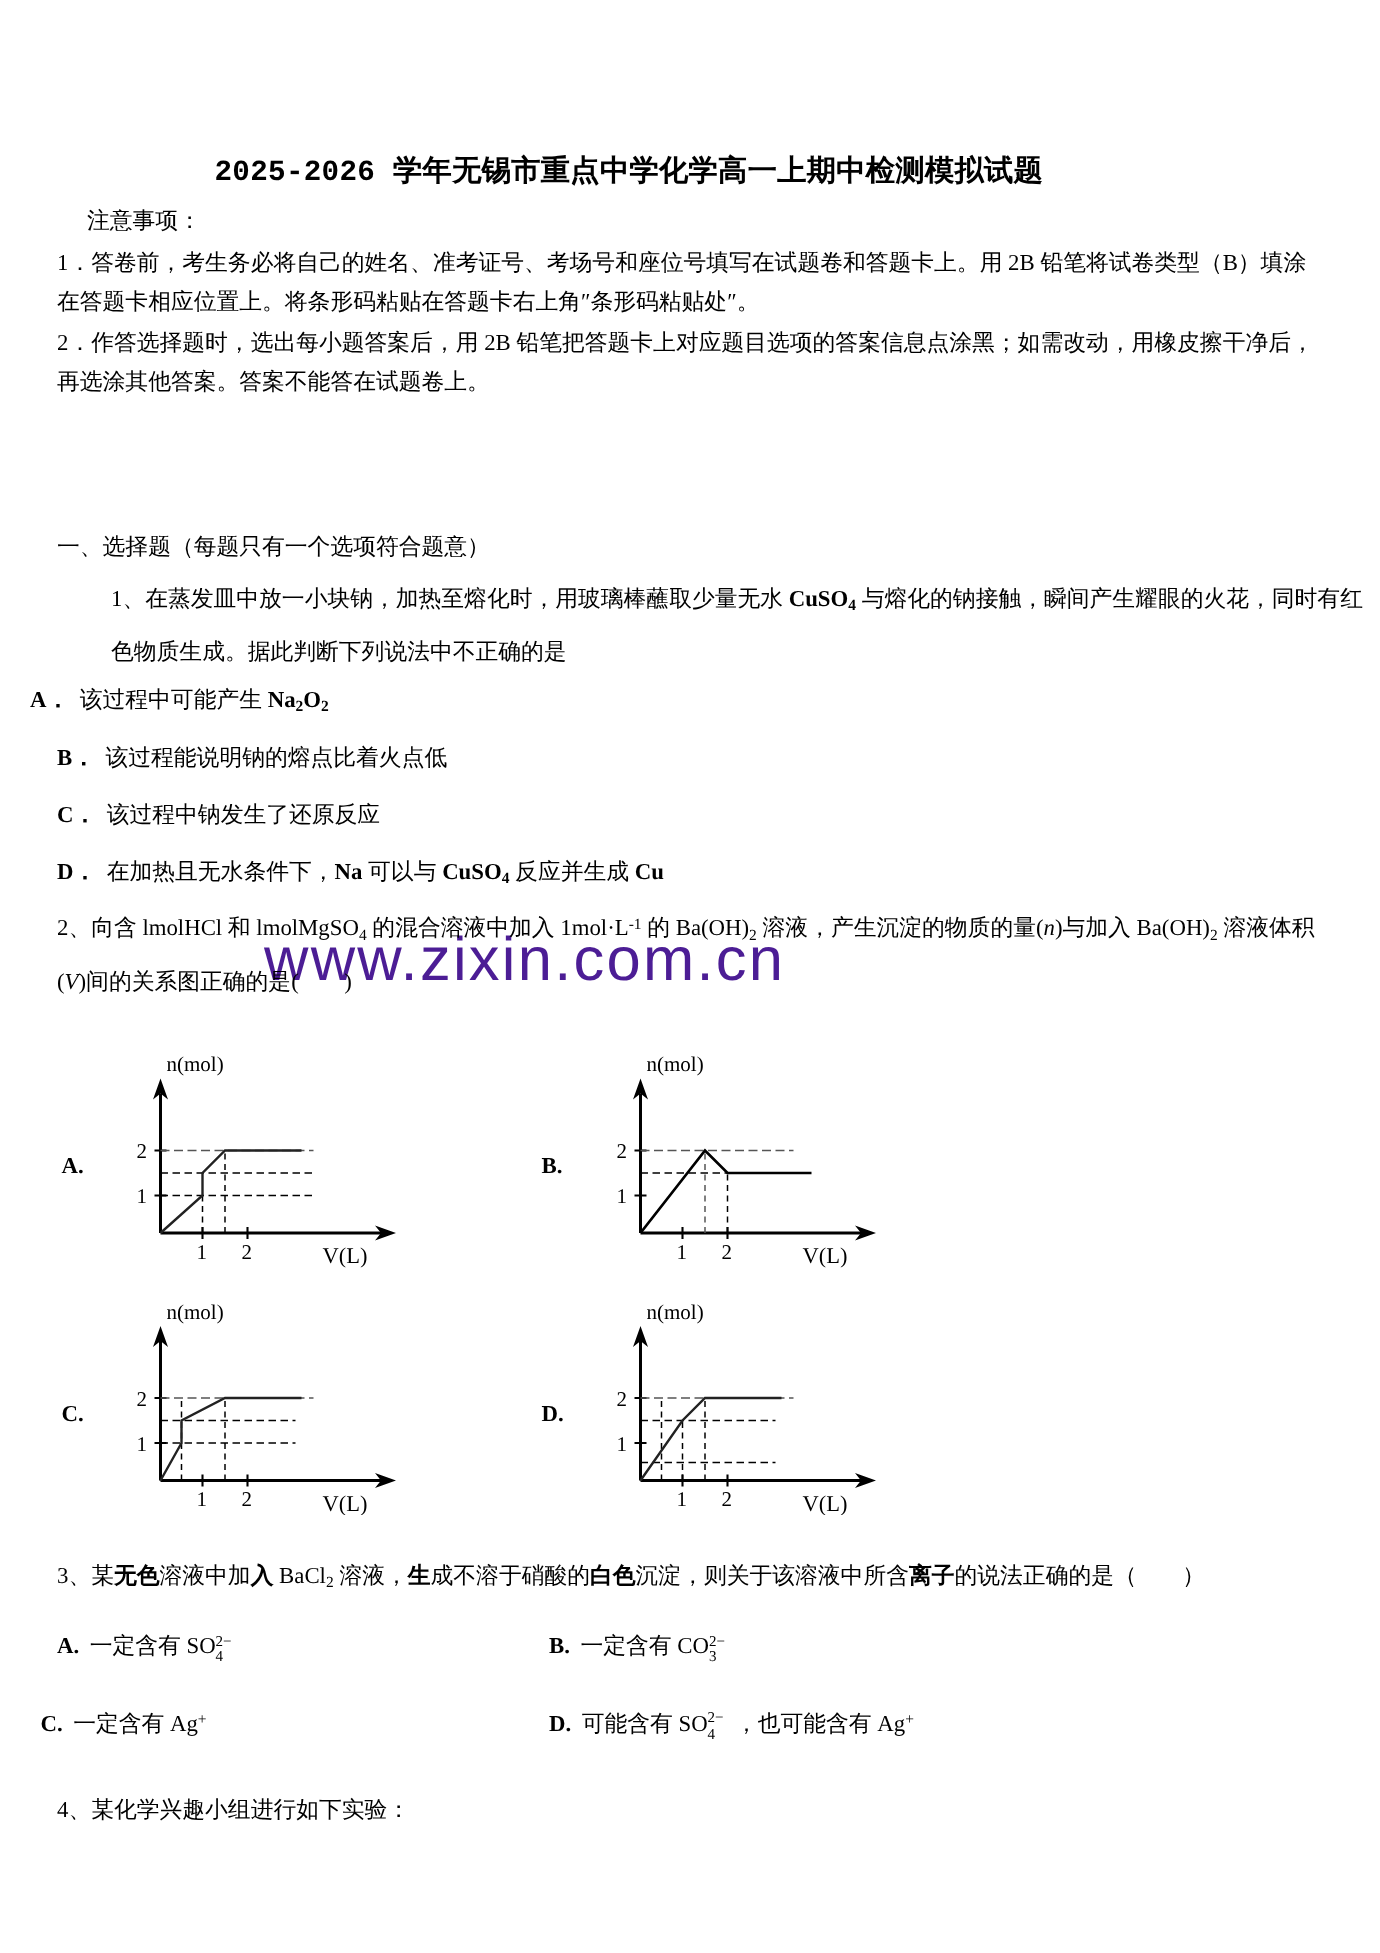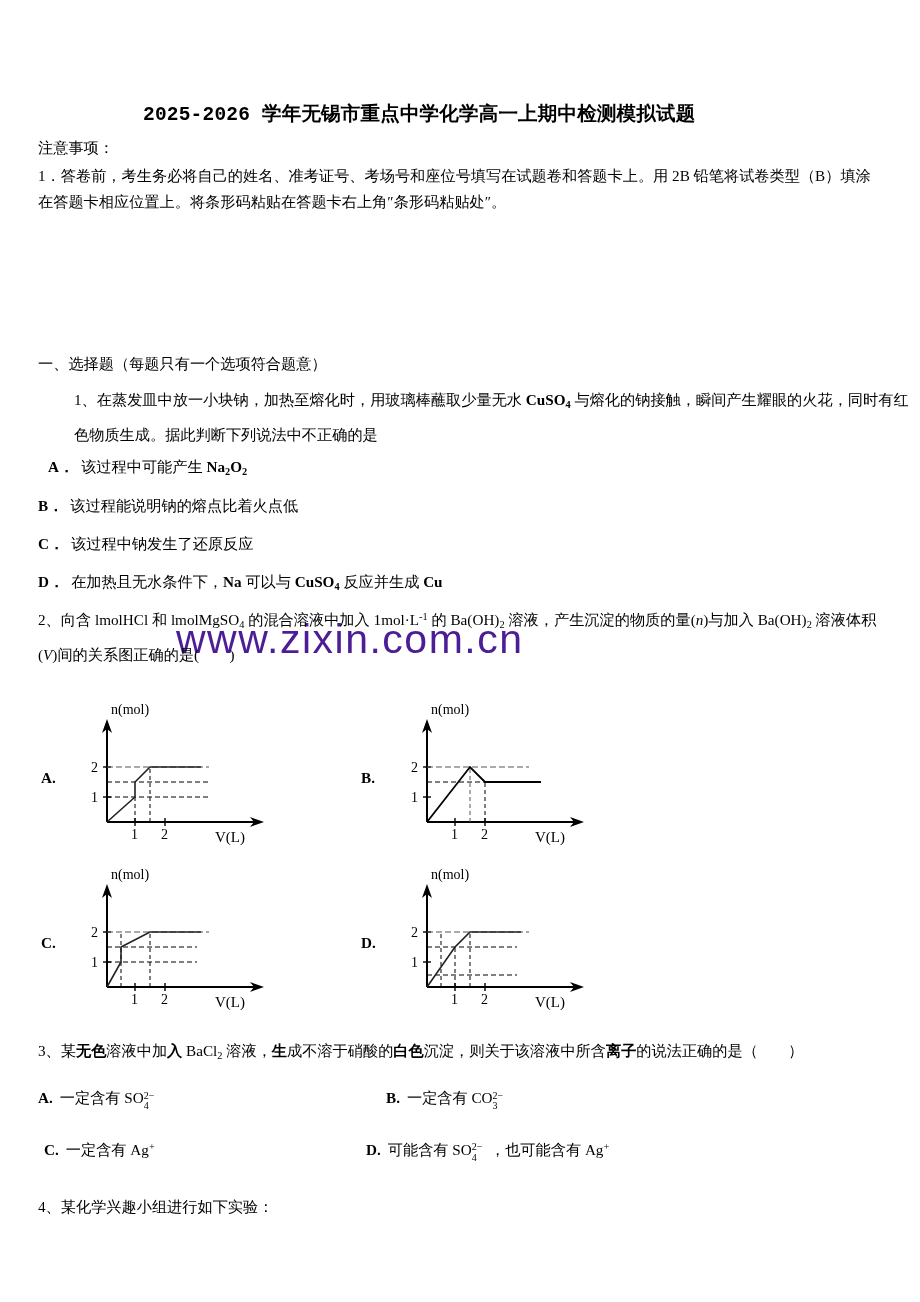--- a/index.html
+++ b/index.html
@@ -57,21 +57,21 @@
   
   .notes {
     position: absolute;
     left: 38px;
     top: 135px;
     width: 846px;
     font-size: 15.2px;
     line-height: 26.5px;
   }
   .notes .nline { white-space: normal; }
-  .notes-head { margin-bottom: 1px; }
+  .notes-head { margin-bottom: 1px; margin-left: 20px; }
 
   
   .section-head {
     position: absolute;
     left: 38px;
     top: 354px;
     font-size: 15.2px;
   }
 
   
@@ -88,28 +88,28 @@
   .opt {
     position: absolute;
     font-size: 15.2px;
     line-height: 22px;
   }
   .opt-letter {
     font-weight: bold;
     font-family: "Liberation Serif", serif;
     margin-right: 7px;
   }
-  .q1a { left: 48px; top: 456px; }
+  .q1a { left: 20px; top: 456px; }
   .q1b { left: 38px; top: 495px; }
   .q1c { left: 38px; top: 533px; }
   .q1d { left: 38px; top: 571px; }
 
   .q3a { left: 38px; top: 1087px; }
-  .q3b { left: 386px; top: 1087px; }
-  .q3c { left: 44px; top: 1136px; }
+  .q3b { left: 366px; top: 1087px; }
+  .q3c { left: 27px; top: 1136px; }
   .q3d { left: 366px; top: 1136px; }
 
   b.bld { font-weight: bold; }
 
   sub { font-size: 0.68em; vertical-align: -0.28em; }
   sup { font-size: 0.68em; vertical-align: 0.45em; }
   .supsub {
     display: inline-block;
     position: relative;
     width: 0.95em;
@@ -150,20 +150,21 @@
 
   <div class="watermark">www.zixin.com.cn</div>
 
   <div class="content">
 
     <div class="doc-title">2025-2026 学年无锡市重点中学化学高一上期中检测模拟试题</div>
 
     <div class="notes">
       <div class="nline notes-head">注意事项：</div>
       <div class="nline">1．答卷前，考生务必将自己的姓名、准考证号、考场号和座位号填写在试题卷和答题卡上。用 2B 铅笔将试卷类型（B）填涂在答题卡相应位置上。将条形码粘贴在答题卡右上角″条形码粘贴处″。</div>
+      <div class="nline">2．作答选择题时，选出每小题答案后，用 2B 铅笔把答题卡上对应题目选项的答案信息点涂黑；如需改动，用橡皮擦干净后，再选涂其他答案。答案不能答在试题卷上。</div>
     </div>
 
     <div class="section-head">一、选择题（每题只有一个选项符合题意）</div>
 
     <div class="q-stem q1-stem">1、在蒸发皿中放一小块钠，加热至熔化时，用玻璃棒蘸取少量无水 <b class="bld">CuSO<sub>4</sub></b> 与熔化的钠接触，瞬间产生耀眼的火花，同时有红色物质生成。据此判断下列说法中不正确的是</div>
     <div class="opt q1a">
       <span class="opt-letter">A．</span><span>该过程中可能产生 <b class="bld">Na<sub>2</sub>O<sub>2</sub></b></span>
     </div>
     <div class="opt q1b">
       <span class="opt-letter">B．</span><span>该过程能说明钠的熔点比着火点低</span>

